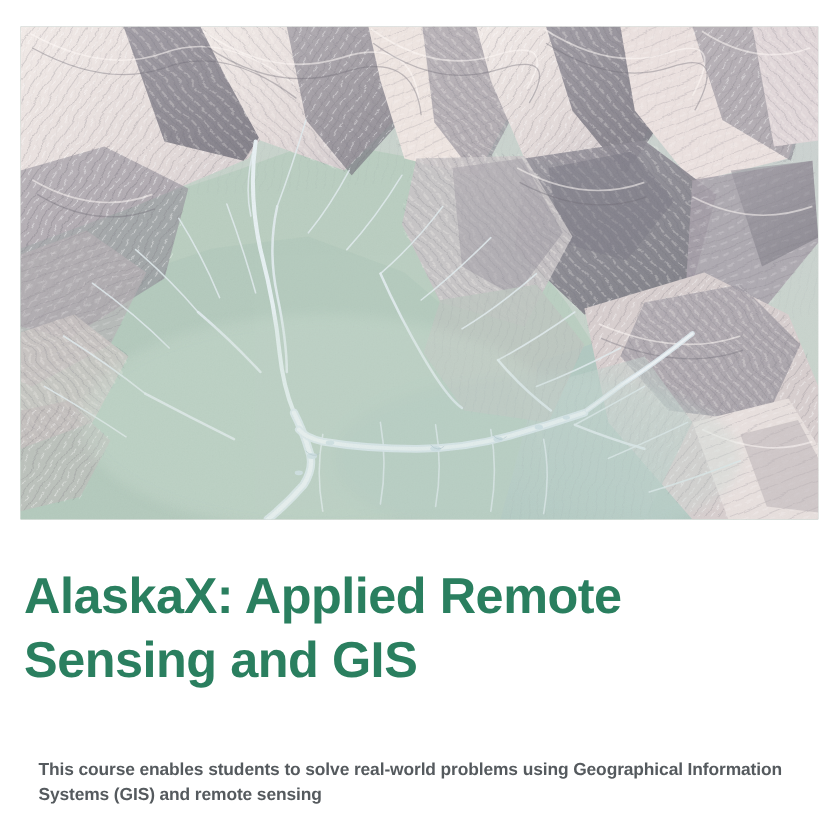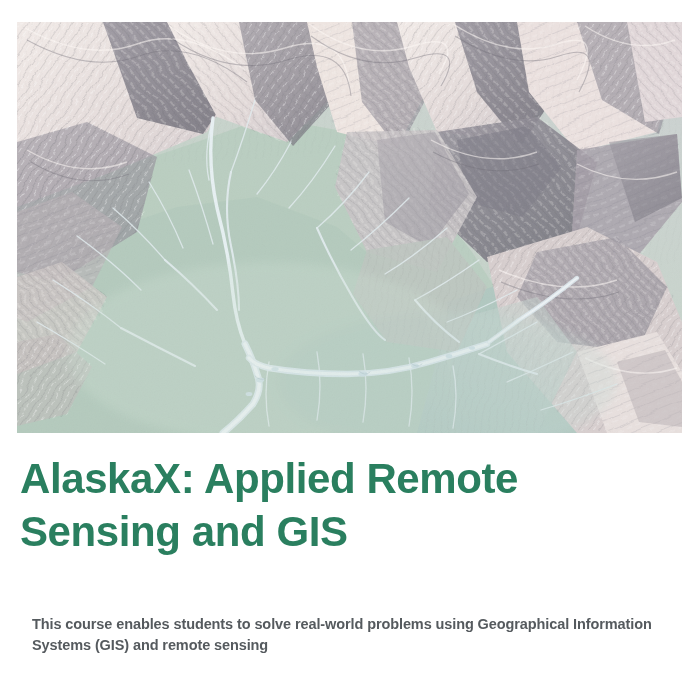--- a/index.html
+++ b/index.html
@@ -35,21 +35,21 @@
   .hero svg {
     display: block;
     width: 100%;
     height: 100%;
   }
 
   
   .text-block {
     position: absolute;
     left: 20px;
-    top: 452px;
+    top: 470px;
     width: 660px;
   }
 
   .course-title {
     margin: 0;
     color: #2a7f5f;
     font-family: "Liberation Sans", sans-serif;
     font-size: 42px;
     font-weight: bold;
     line-height: 53px;

